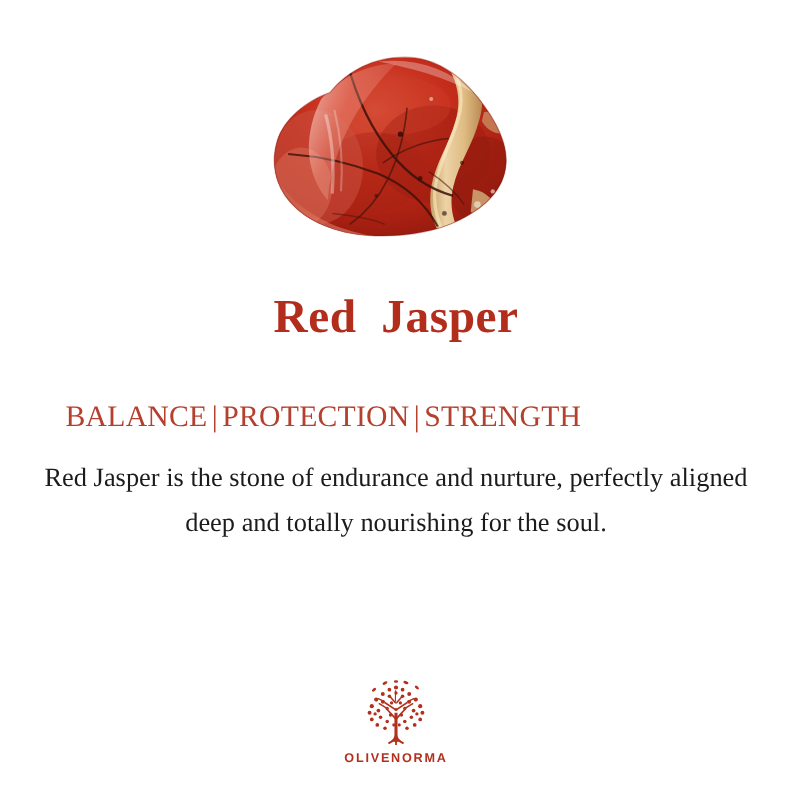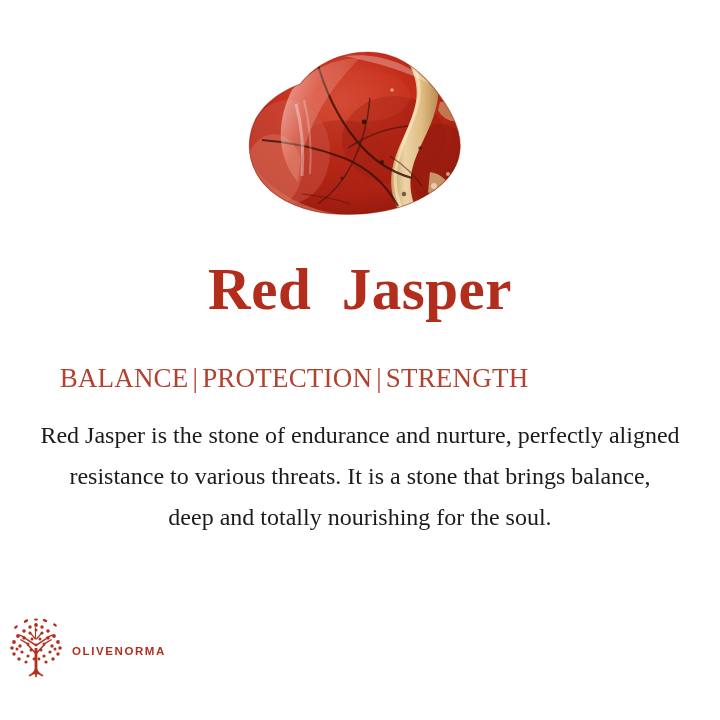--- a/index.html
+++ b/index.html
@@ -39,21 +39,21 @@
     margin-top: 44px;
   }
 
   
   .title {
     position: absolute;
     top: 258px;
     left: 0;
     width: 720px;
     text-align: center;
-    font-size: 59px;
+    font-size: 43px;
     line-height: 62px;
     font-weight: bold;
     color: #b22d1c;
     letter-spacing: 0.5px;
     font-family: "Liberation Serif", "DejaVu Serif", serif;
     white-space: pre;
   }
 
   
   .subtitle {
@@ -91,21 +91,21 @@
     white-space: nowrap;
   }
 
   
   .logo {
     position: absolute;
     top: 618px;
     left: 0;
     width: 720px;
     display: flex;
-    flex-direction: row;
+    flex-direction: column;
     align-items: center;
   }
   .logo-mark { display: block; }
   .logo-word {
     margin-top: 2px;
     font-family: "Liberation Sans", "DejaVu Sans", sans-serif;
     font-size: 11.5px;
     font-weight: bold;
     letter-spacing: 1.6px;
     color: #b2301d;
@@ -205,21 +205,20 @@
   </div>
 
   <div class="title">Red  Jasper</div>
 
   <div class="subtitle">
     <span>BALANCE</span><span class="sep">|</span><span>PROTECTION</span><span class="sep">|</span><span>STRENGTH</span>
   </div>
 
   <div class="body-copy">
     <span class="bline">Red Jasper is the stone of endurance and nurture, perfectly aligned</span>
-    <span class="bline">resistance to various threats. It is a stone that brings balance,</span>
     <span class="bline">deep and totally nourishing for the soul.</span>
   </div>
 
   <div class="logo">
     <svg class="logo-mark" width="72" height="64" viewBox="0 0 72 64">
       <g fill="#b2301d">
 
         <path d="M34.6,30 L34.6,50 C34.6,52.5 33.4,54 31.4,55.4 L28.6,57.2
                  L29.6,58.6 L33.2,56.6 C34.4,56 35.2,56 35.2,57.6 L35.2,59.2
                  L36.8,59.2 L36.8,57.6 C36.8,56 37.6,56 38.8,56.6 L42.4,58.6

